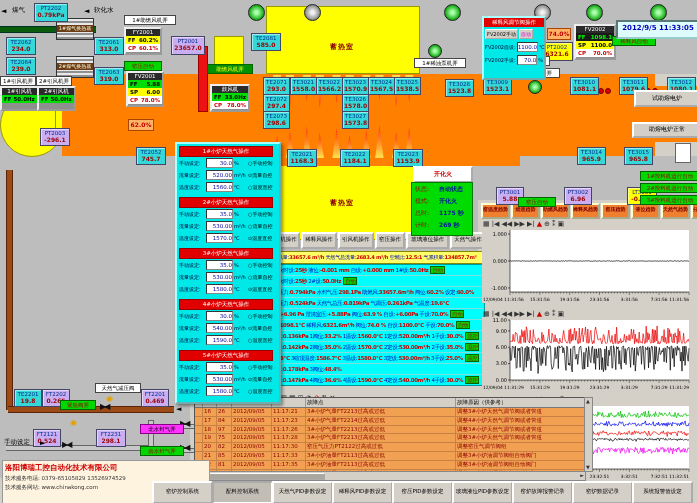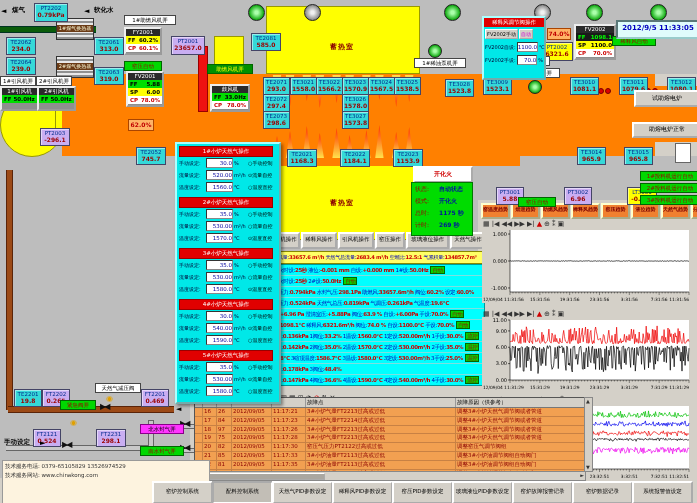--- a/index.html
+++ b/index.html
@@ -110,21 +110,21 @@
   .sbarrow{position:absolute;font-size:5px;line-height:7px;color:#333;}
   .sthumb{position:absolute;background:#aaa7a0;border:1px outset #fff;}
   
   .ctb{height:10px;line-height:10px;z-index:3;}
   .chart{z-index:3;background:#d4d0c8;}
   svg text{font-family:"DejaVu Sans",sans-serif;}
   
   #company{position:absolute;left:2px;top:460px;width:202px;height:42px;background:#fdf3df;border:1px solid #999;z-index:5;padding:1px 2px;}
   #company .cname{color:#d00000;font-weight:bold;font-size:7.5px;line-height:12px;white-space:nowrap;}
   #company .cline{color:#333;font-size:5.5px;line-height:9px;white-space:nowrap;}
-  .blktext{position:absolute;font-size:6.5px;color:#000;z-index:4;white-space:nowrap;font-weight:bold;}
+  .blktext{position:absolute;font-size:6.5px;color:#000;z-index:4;white-space:nowrap;font-weight:normal;}
   .arrow{position:absolute;font-size:7px;color:#000;z-index:4;line-height:7px;}
   .xrs{position:absolute;font-size:7px;font-weight:bold;color:#8b0000;z-index:5;letter-spacing:1px;}
 </style>
 </head>
 <body>
 
 <div id="screen">
 
   <div class="abs yellow" style="left:0px;top:93px;width:62px;height:62px;border-radius:50%;border:1px solid #990;"></div>
   <div class="abs yellow" style="left:55px;top:90px;width:190px;height:45px;border:1px solid #990;"></div>
@@ -1011,20 +1011,21 @@
     </svg>
 
   <span class="bowtie" style="left:100px;top:404px;font-size:8px;">▶◀</span>
   <span class="bowtie" style="left:62px;top:442px;font-size:8px;">▶◀</span>
   <span class="bowtie" style="left:180px;top:421px;font-size:8px;">▶◀</span>
   <span class="bowtie" style="left:180px;top:445px;font-size:8px;">▶◀</span>
   <span class="abs" style="left:106px;top:394px;color:#e0a000;font-size:8px;z-index:5;">◉</span>
   <span class="abs" style="left:70px;top:418px;color:#e0a000;font-size:8px;z-index:5;">◉</span>
 
   <div id="company">
+    <div class="cname">洛阳博瑞工控自动化技术有限公司</div>
     <div class="cline">技术服务电话: 0379-65105829  13526974529</div>
     <div class="cline">技术服务网站: www.chinakong.com</div>
   </div>
 
   <div id="nav-row">
 
   <div class="nbtn" style="left: 152px;">窑炉控制系统</div>
       <div class="nbtn active" style="left: 212px;">配料控制系统</div>
       <div class="nbtn" style="left: 272px;">天然气PID参数设定</div>
       <div class="nbtn" style="left: 332px;">稀释风PID参数设定</div>

